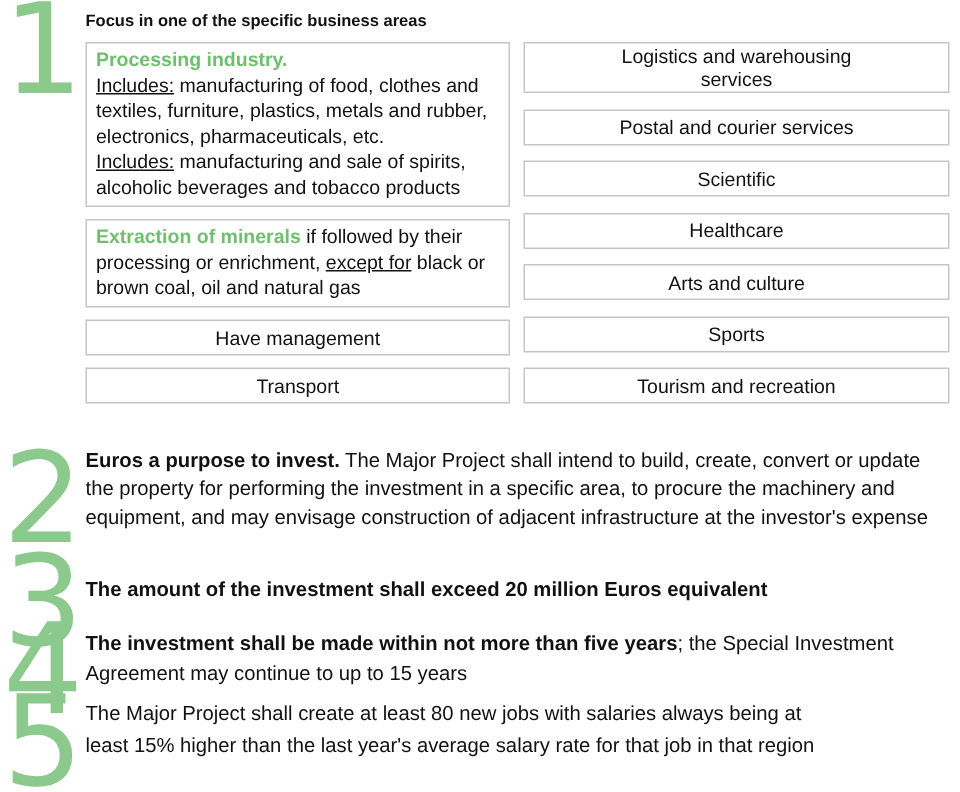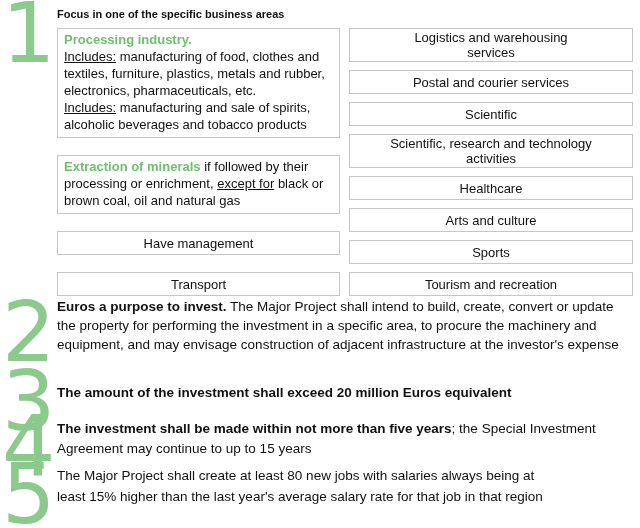--- a/index.html
+++ b/index.html
@@ -67,21 +67,20 @@
       <div class="box texty">
         <span class="greenhead">Extraction of minerals</span><span> if followed by their processing or enrichment, </span><span class="u">except for</span><span> black or brown coal, oil and natural gas</span>
       </div>
       <div class="box center">Have management</div>
       <div class="box center">Transport</div>
     </div>
     <div class="col right">
       <div class="box center">Logistics and warehousing services</div>
       <div class="box center">Postal and courier services</div>
       <div class="box center">Scientific</div>
-      <div class="box center">Scientific, research and technology activities</div>
       <div class="box center">Healthcare</div>
       <div class="box center">Arts and culture</div>
       <div class="box center">Sports</div>
       <div class="box center">Tourism and recreation</div>
     </div>
   </div>
 </div>
 
 <div class="para" id="s2">
   <b>Euros a purpose to invest.</b><span> The Major Project shall intend to build, create, convert or update the property for performing the investment in a specific area, to procure the machinery and equipment, and may envisage construction of adjacent infrastructure at the investor's expense</span>

